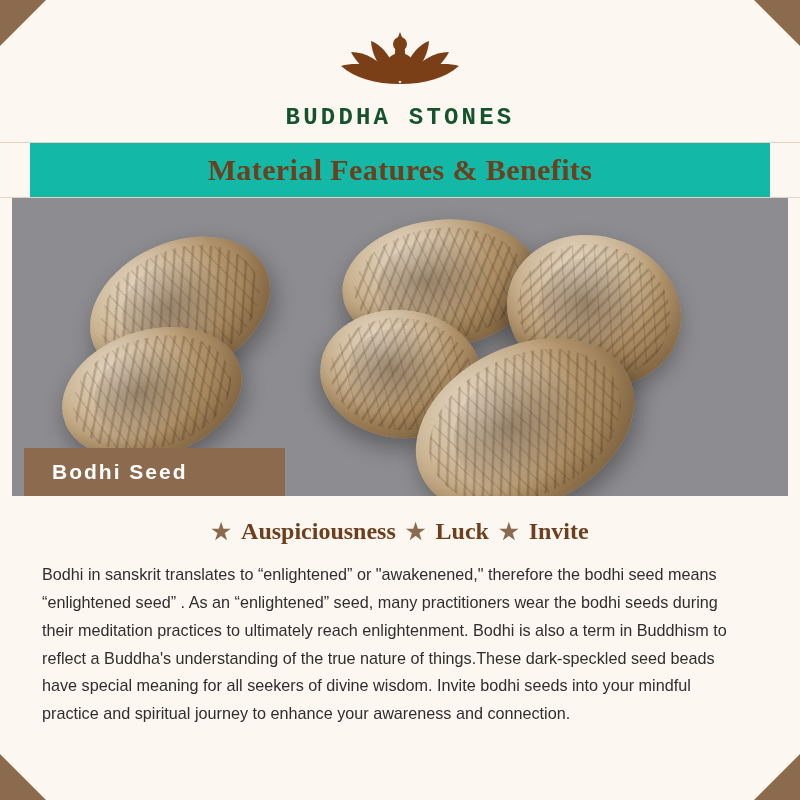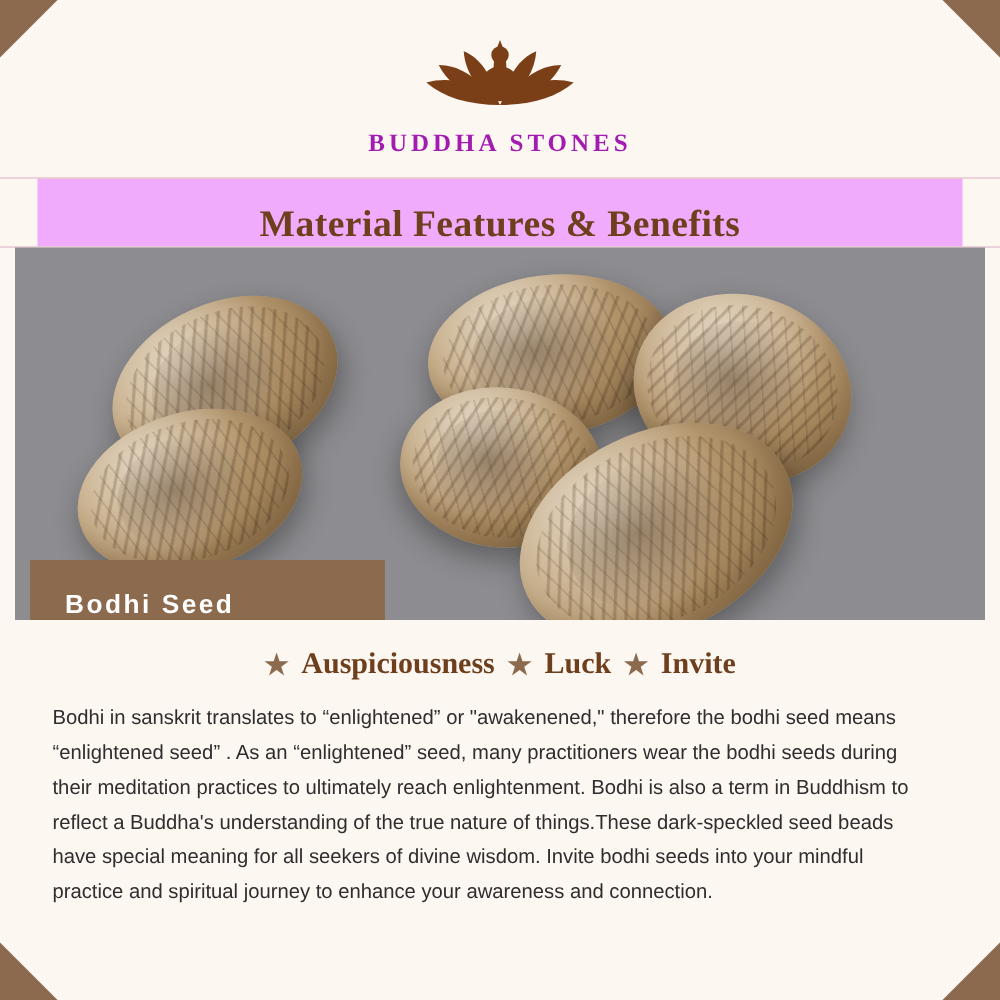--- a/index.html
+++ b/index.html
@@ -48,34 +48,34 @@
     height: 142px;
     display: flex;
     flex-direction: column;
     align-items: center;
     justify-content: flex-start;
     padding-top: 18px;
   }
   .logo-mark { width: 170px; height: 82px; }
   .brand-name {
     margin-top: 4px;
-    font-size: 20px;
+    font-size: 24px;
     letter-spacing: 3.2px;
-    color: #a21caf;
-    font-weight: 700;
-    font-family: Liberation Serif, serif;
+    color: #14532d;
+    font-weight: 700;
+    font-family: Liberation Mono, monospace;
   }
 
   
   .title-bar {
     position: relative;
     height: 56px;
-    background: #f0abfc;
-    display: flex;
-    align-items: flex-end;
+    background: #14b8a6;
+    display: flex;
+    align-items: center;
     justify-content: center;
     border-top: 1px solid #e2d2c0;
     border-bottom: 1px solid #e2d2c0;
   }
   .title-bar:before, .title-bar:after {
     content: "";
     position: absolute;
     top: 0; bottom: 0;
     width: 30px;
     background: #fdf7f2;
@@ -130,24 +130,24 @@
   .s4 { width: 184px; height: 126px; left: 48px;  top: 132px; transform: rotate(-17deg); }
   .s5 { width: 162px; height: 128px; left: 308px; top: 112px; transform: rotate(6deg); }
   .s6 { width: 230px; height: 160px; left: 398px; top: 148px; transform: rotate(-26deg); }
 
   
   .label-band {
     position: absolute;
     left: 12px;
     bottom: 0;
     height: 48px;
-    width: 284px;
+    width: 261px;
     background: #8b6a4e;
     display: flex;
-    align-items: flex-end;
+    align-items: center;
   }
   .label-text {
     color: #ffffff;
     font-size: 21px;
     font-weight: 700;
     letter-spacing: 2px;
     padding-left: 28px;
     font-family: "Liberation Sans", sans-serif;
   }
 

